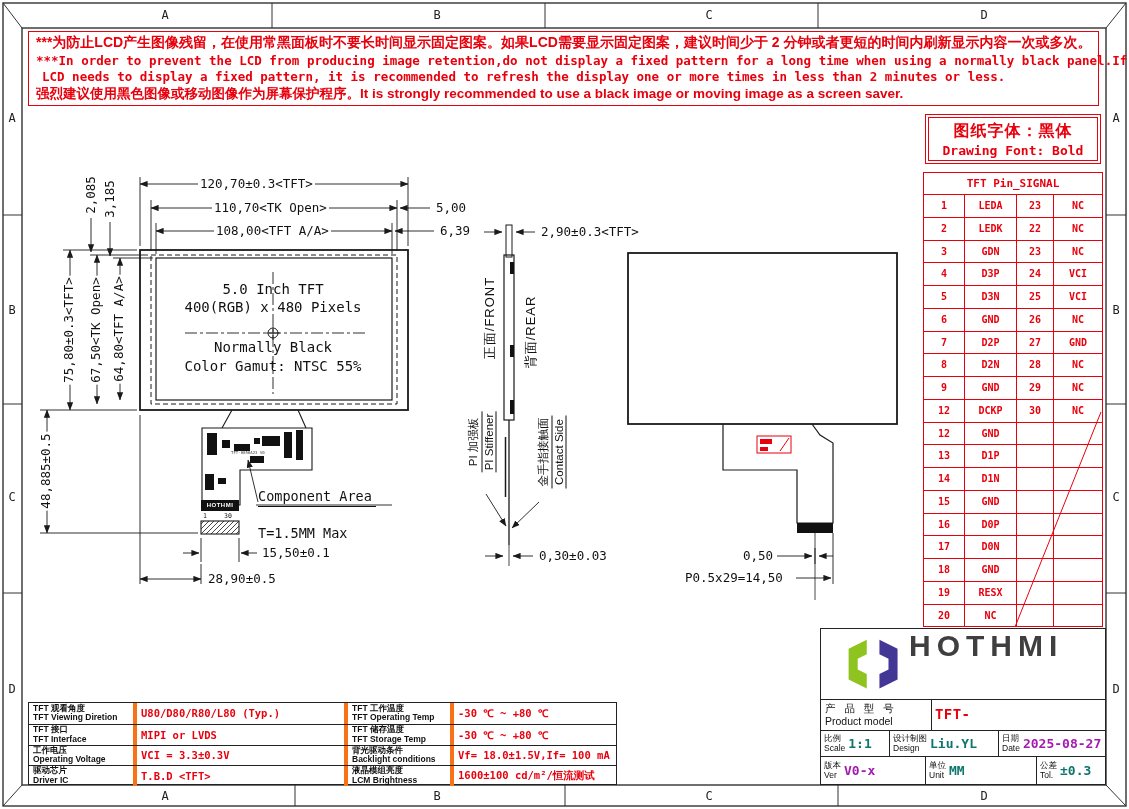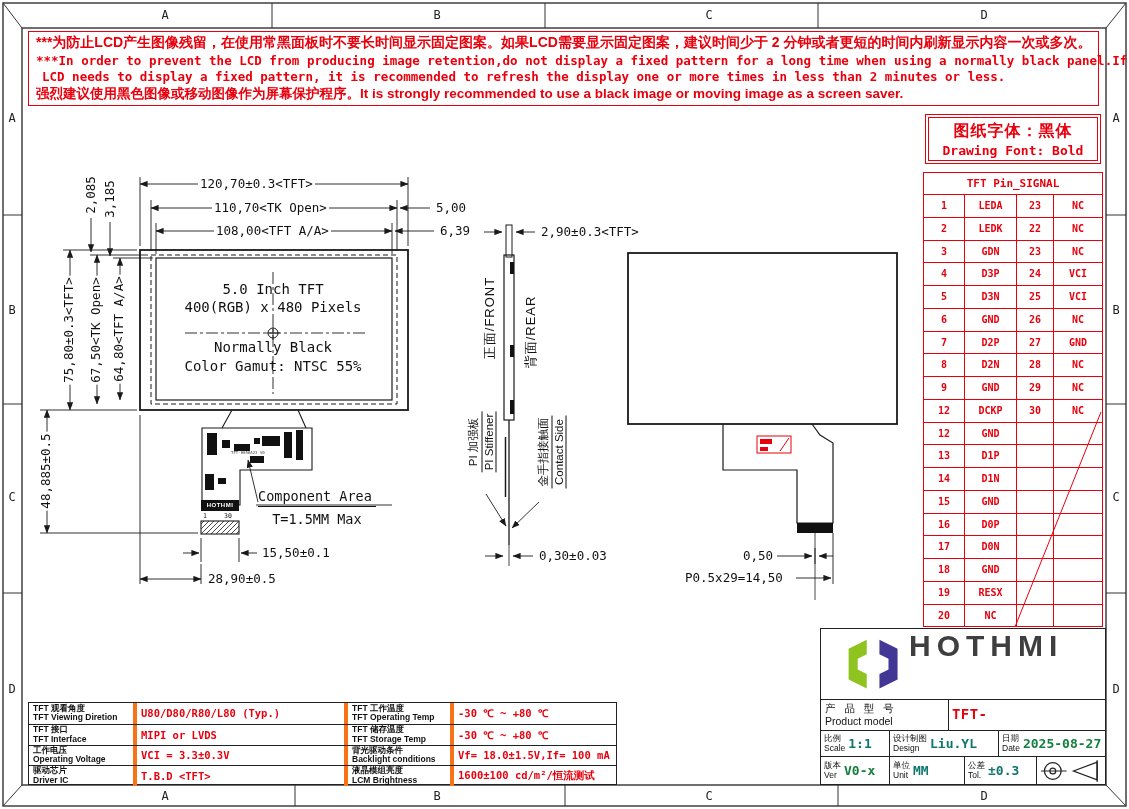--- a/index.html
+++ b/index.html
@@ -35,52 +35,52 @@
   
   .dim{position:absolute;font:12.5px "DejaVu Sans Mono",monospace;color:#111;background:#fff;
        line-height:1;padding:0 2px;white-space:nowrap;transform:translateY(-50%);}
   .vtext{position:absolute;white-space:nowrap;transform:translate(-50%,-50%) rotate(-90deg);
          font:12.5px "DejaVu Sans Mono",monospace;color:#111;background:#fff;line-height:1;padding:0 2px;}
   .sideLabel{font-size:13px;background:transparent;font-family:"Liberation Sans",sans-serif;letter-spacing:1px;}
   .leaderblock span{display:block;text-align:center;border-bottom:1px solid #111;
          font:11.5px "Liberation Sans",sans-serif;padding:0 2px 1px 2px;background:transparent;}
   .comp-area{position:absolute;left:258px;top:488px;font:13.5px "DejaVu Sans Mono",monospace;color:#111;}
   .comp-area .u{border-bottom:1.2px solid #111;padding:0 4px 2px 0;display:inline-block;}
-  .comp-area div:last-child{margin-top:4px;text-align:center;}
+  .comp-area div:last-child{margin-top:18px;}
   .fpc-tiny{position:absolute;font:4px "DejaVu Sans Mono",monospace;color:#444;}
   .fpc-brand{position:absolute;left:201px;top:500px;width:38px;height:11px;background:#111;color:#fff;
              font:bold 6px "Liberation Sans",sans-serif;text-align:center;line-height:11px;letter-spacing:.5px;}
   .fpc-pin{position:absolute;font:6.5px "DejaVu Sans Mono",monospace;color:#111;}
   
   .spec{position:absolute;left:28px;top:702px;width:589px;height:83px;border:1.2px solid #222;box-sizing:border-box;}
   .spec-row{display:grid;grid-template-columns:104px 211px 106px auto;height:20.75px;border-top:1px solid #222;box-sizing:border-box;}
   .spec-row:first-of-type{border-top:none;}
   .spec-row>div{border-left:4px solid #f97316;overflow:hidden;display:flex;flex-direction:column;justify-content:center;padding-left:4px;}
   .spec-row>div:first-child{border-left:none;}
   .spec-label span{display:block;font:bold 8.5px "Liberation Sans",sans-serif;color:#111;line-height:1.15;}
   .spec-val{font:bold 10.5px "DejaVu Sans Mono",monospace;color:#e8000d;justify-content:center;}
   
   .tblock{position:absolute;left:820px;top:628px;width:286px;height:157px;border:1.2px solid #222;box-sizing:border-box;}
   .tb-logo{position:relative;height:71px;border-bottom:1px solid #222;box-sizing:border-box;}
   .tb-brand{position:absolute;left:88px;top:0;height:71px;line-height:71px;
             font:bold 30px "Liberation Sans",sans-serif;letter-spacing:6px;color:#3f3f3f;}
-  .tb-model{display:grid;grid-template-columns:110px auto;height:31px;border-bottom:1px solid #222;box-sizing:border-box;gap:17px;}
+  .tb-model{display:grid;grid-template-columns:110px auto;height:31px;border-bottom:1px solid #222;box-sizing:border-box;}
   .tb-model .lbl{padding:2px 0 0 4px;}
   .tb-model .lbl span{display:block;font:10.5px "Liberation Sans",sans-serif;color:#111;line-height:1.25;}
   .tb-model .lbl span:first-child{letter-spacing:3px;}
   .tb-model .val{border-left:1px solid #222;color:#e8000d;font:bold 14px "DejaVu Sans Mono",monospace;
                  line-height:29px;letter-spacing:.4px;padding-left:3px;overflow:hidden;}
   .tb-r3{display:grid;grid-template-columns:68px 109px auto;height:26px;border-bottom:1px solid #222;box-sizing:border-box;}
-  .tb-r4{display:grid;grid-template-columns:68px 75px 72px auto;height:27px;box-sizing:border-box;}
+  .tb-r4{display:grid;grid-template-columns:68px 75px 72px auto;height:27px;box-sizing:border-box;gap:36px;}
   .tb-cell{display:flex;align-items:center;border-left:1px solid #222;overflow:hidden;}
   .tb-cell:first-child{border-left:none;}
   .tb-cell .lb{padding:0 3px 0 3px;}
   .tb-cell .lb span{display:block;font:8.5px "Liberation Sans",sans-serif;color:#111;line-height:1.15;}
   .tb-cell .vv{font:13px "DejaVu Sans Mono",monospace;color:#0f766e;font-weight:bold;}
-  .tb-cell .red{color:#15803d;}
+  .tb-cell .red{color:#a21caf;}
 </style>
 </head>
 <body>
 
 <div class="sheet">
 
   <svg class="overlay" width="1129" height="809" viewBox="0 0 1129 809">
     <defs>
       <marker id="ar" markerWidth="9" markerHeight="7" refX="8.5" refY="3.5" orient="auto-start-reverse">
         <path d="M0,0 L9,3.5 L0,7 Z" fill="#1a1a1a"></path>

